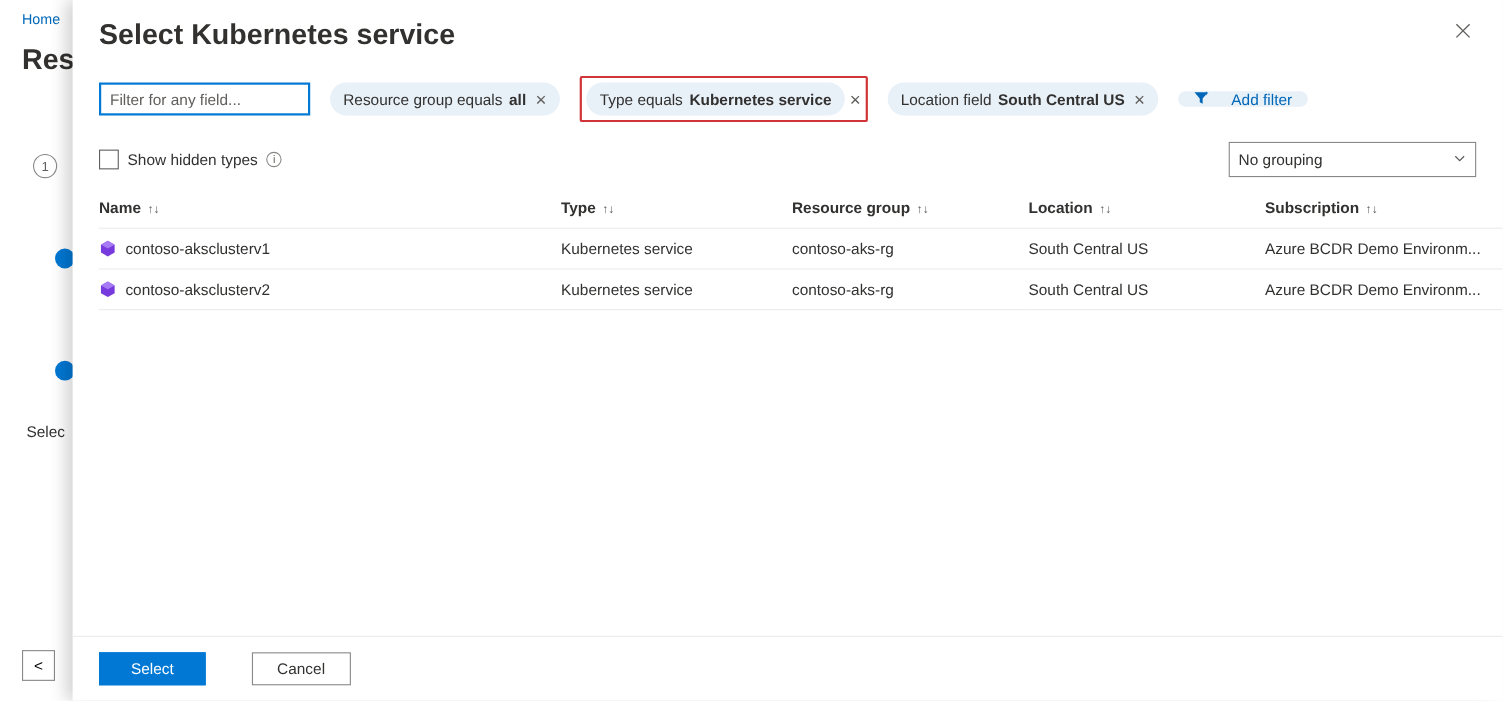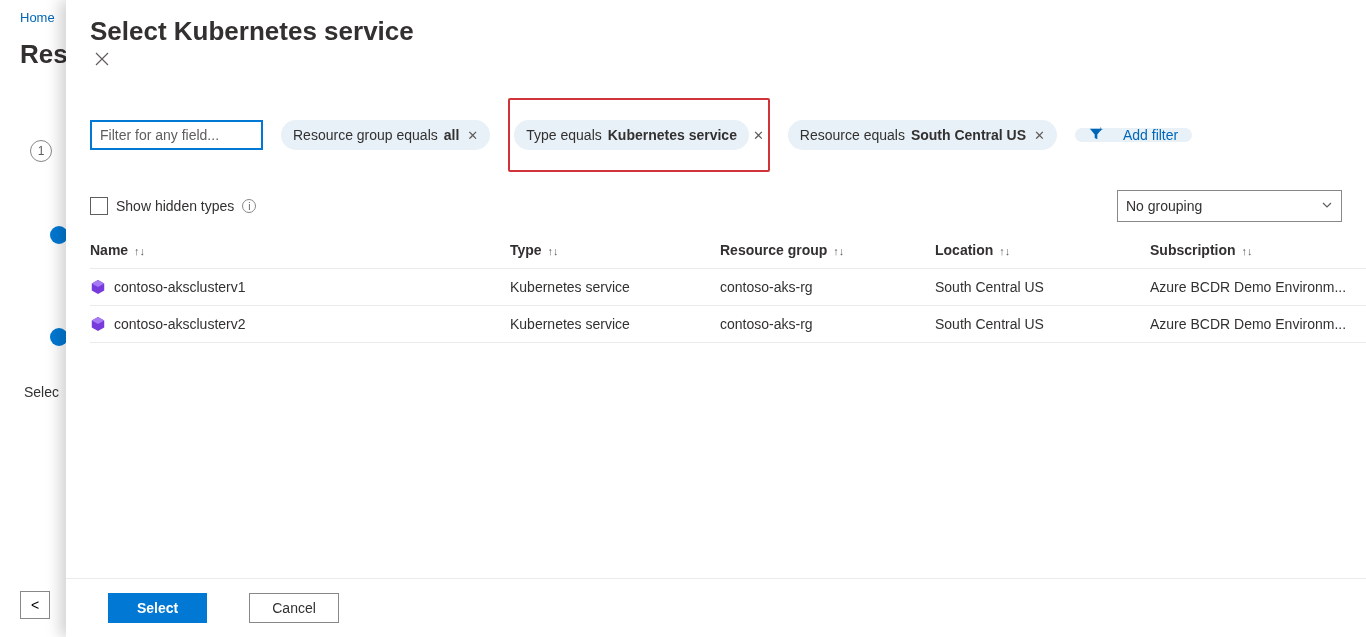--- a/index.html
+++ b/index.html
@@ -91,21 +91,20 @@
       background: #fff;
       box-shadow: -6px 0 14px rgba(0,0,0,0.18);
       display: flex;
       flex-direction: column;
     }
     .panel-header {
       display: flex;
       justify-content: space-between;
       align-items: flex-start;
       padding: 16px 24px 8px 24px;
-      flex-direction: column;
     }
     .panel-title {
       font-size: 26px;
       font-weight: 600;
       color: #323130;
     }
     .close-btn {
       font-size: 18px;
       color: #605e5c;
       cursor: pointer;
@@ -114,21 +113,21 @@
       border: none;
     }
     .filter-row {
       display: flex;
       align-items: center;
       gap: 18px;
       padding: 14px 24px 8px 24px;
       flex-wrap: nowrap;
     }
     .filter-input {
-      width: 173px;
+      width: 192px;
       height: 30px;
       border: 2px solid #0078d4;
       padding: 4px 8px;
       font-size: 14px;
       outline: none;
     }
     .filter-input::placeholder {
       color: #605e5c;
     }
     .pill {
@@ -148,21 +147,21 @@
     }
     .pill-close {
       font-size: 13px;
       color: #605e5c;
       cursor: pointer;
       margin-left: 2px;
     }
     .pill-highlight {
       border: 2.5px solid #d13438;
       border-radius: 2px;
-      padding: 20px 4px;
+      padding: 4px 4px;
       display: inline-flex;
       align-items: center;
       justify-content: center;
     }
     .pill-highlight .pill {
       background: #e8f0f8;
     }
     .add-filter-pill {
       display: inline-flex;
       align-items: center;
@@ -284,23 +283,22 @@
       padding: 14px 24px;
       display: flex;
       gap: 12px;
     }
     .btn-primary {
       background: #0078d4;
       color: #fff;
       border: 1px solid #0078d4;
       padding: 6px 28px;
       font-size: 14px;
-      font-weight: 700;
-      cursor: pointer;
-      margin-left: 18px;
+      font-weight: 400;
+      cursor: pointer;
     }
     .btn-secondary {
       background: #fff;
       color: #323130;
       border: 1px solid #8a8886;
       padding: 6px 22px;
       font-size: 14px;
       cursor: pointer;
       margin-left: 30px;
     }
@@ -341,21 +339,21 @@
 
     <span class="pill-highlight">
       <span class="pill">
         <span>Type equals </span>
           <b>Kubernetes service</b>
       </span>
       <span class="pill-close" style="margin-left:4px;">✕</span>
     </span>
 
     <span class="pill">
-      <span>Resource equals </span>
+      <span>Location field </span>
         <b>South Central US</b>
       <span class="pill-close">✕</span>
     </span>
 
     <span class="add-filter-pill">
       <span class="add-filter-icon">
         <svg width="14" height="14" viewBox="0 0 16 16">
             <path fill="#0067b8" d="M1 2h14l-5.5 6.5V14l-3-1.5V8.5L1 2z"></path>
             <text x="11" y="6" font-size="8" fill="#0067b8">+</text>
           </svg>

